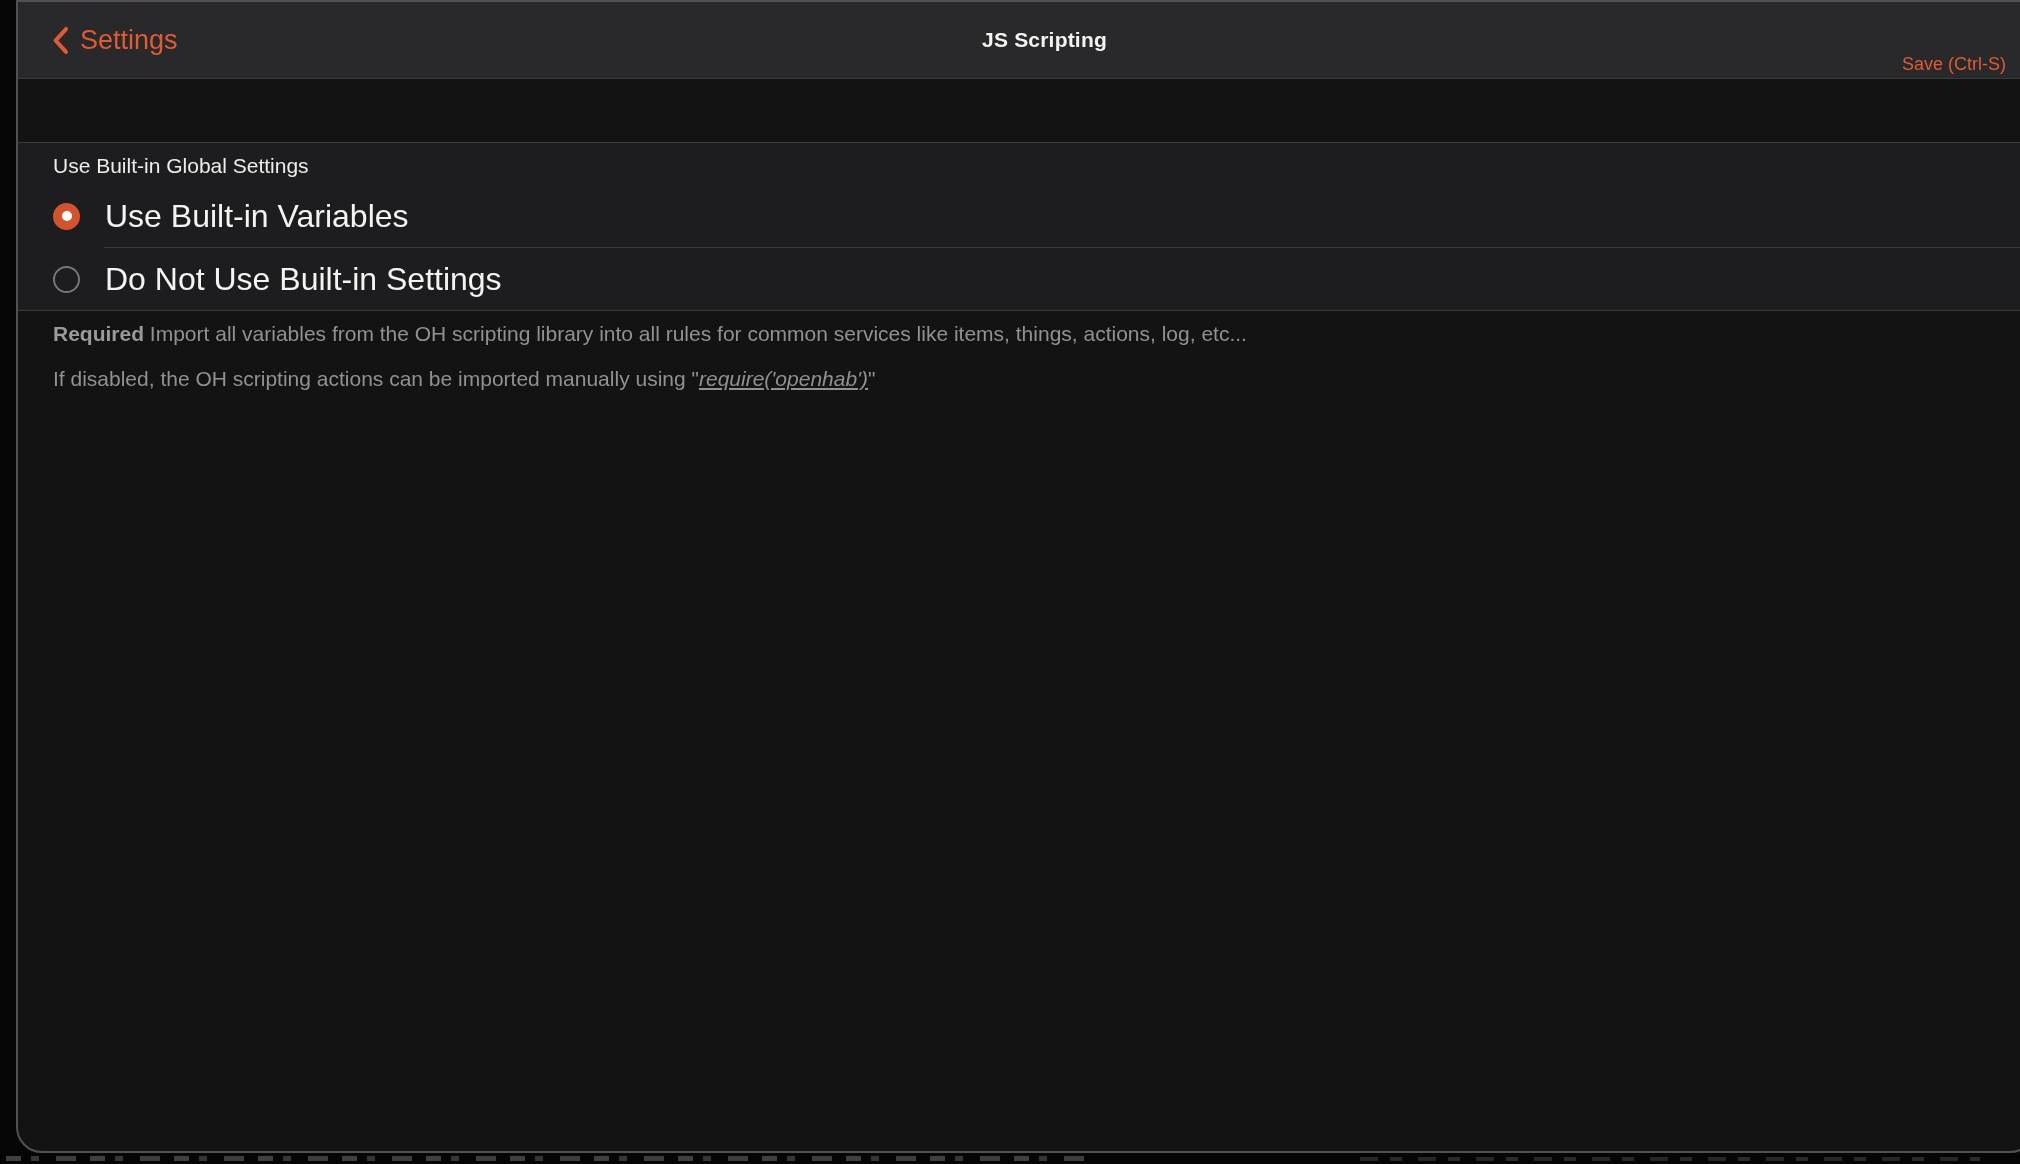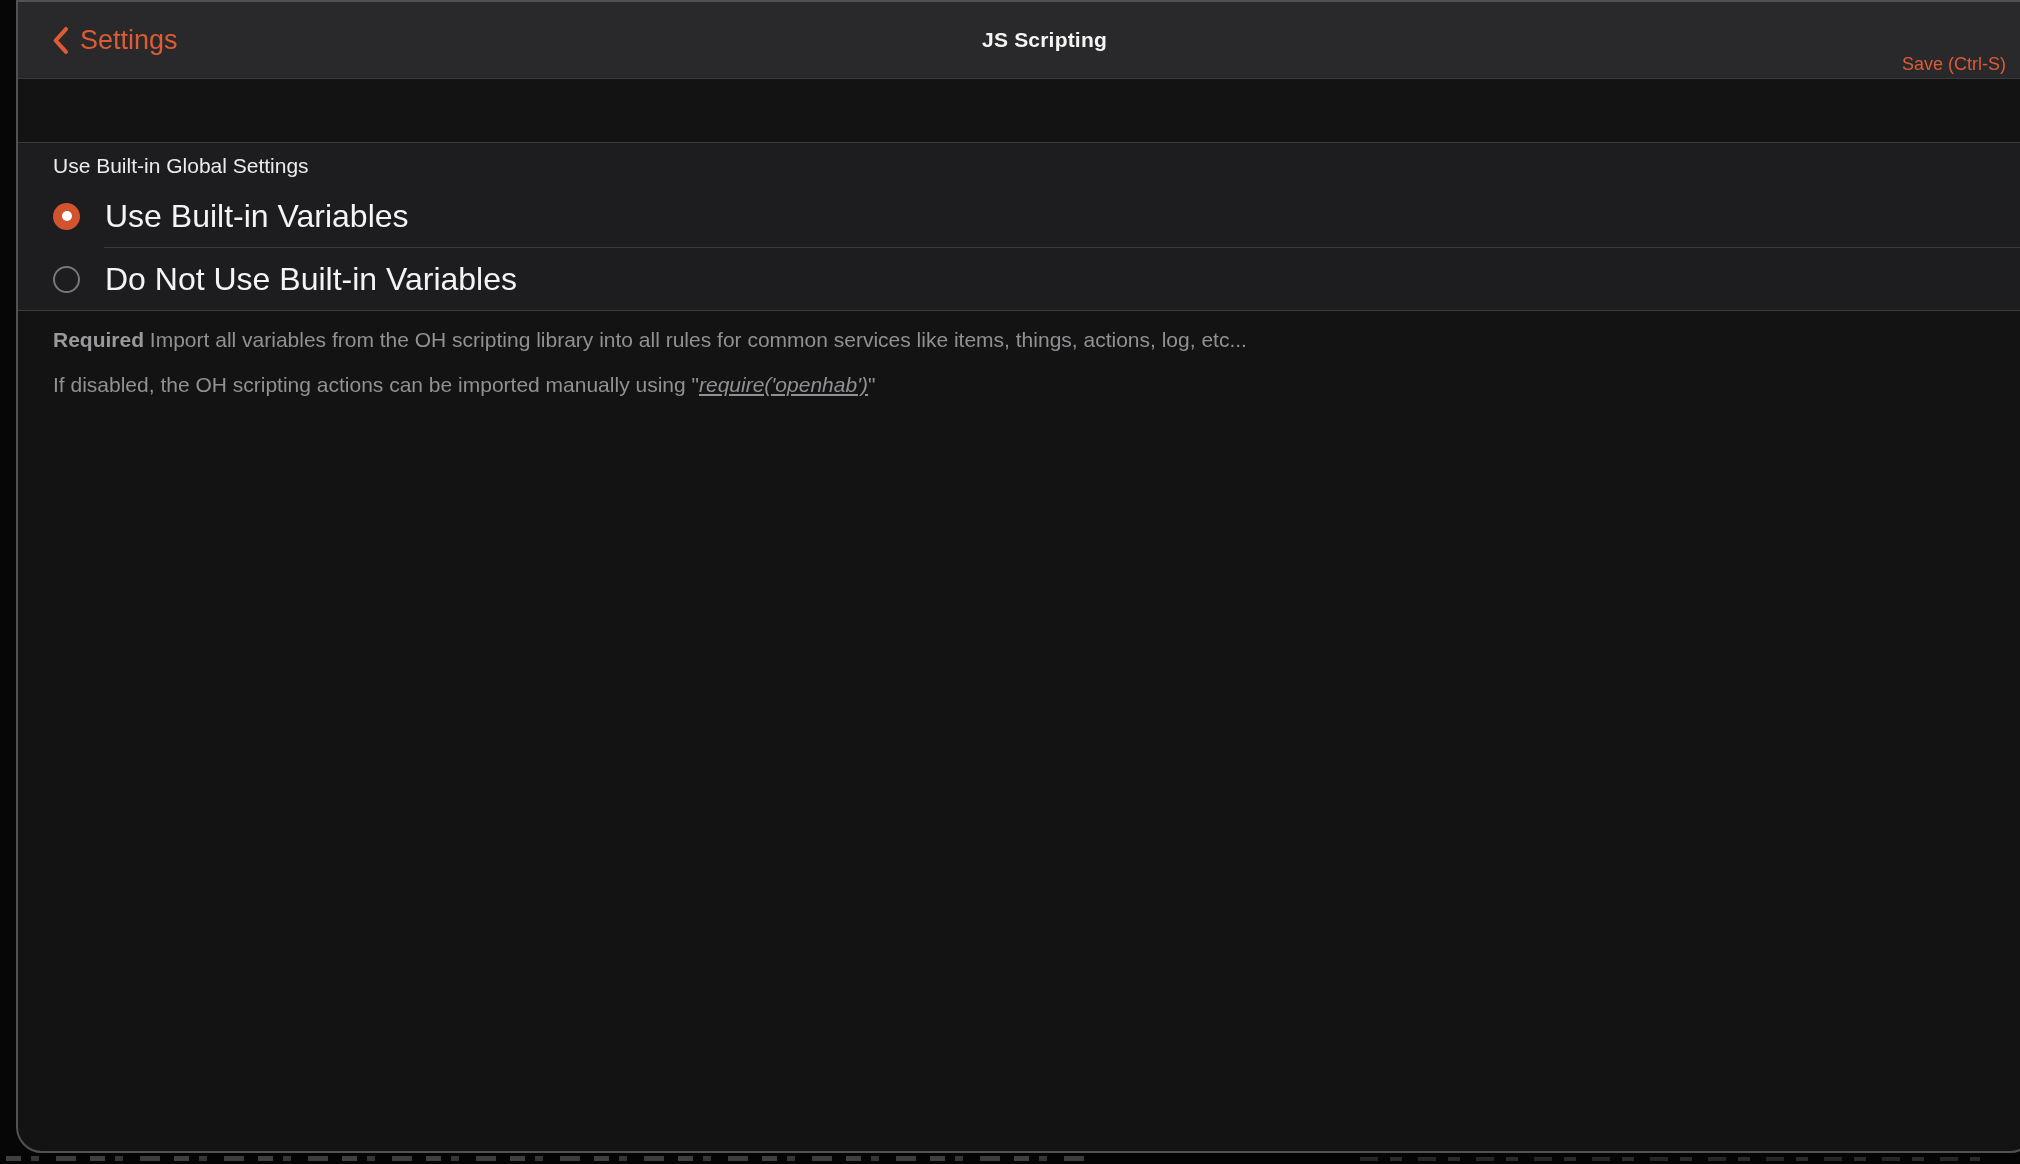--- a/index.html
+++ b/index.html
@@ -65,21 +65,21 @@
     display:flex;align-items:center;justify-content:center;
   }
   .radio-icon.checked .dot{
     width:10px;height:10px;border-radius:50%;background:#ffffff;
   }
   .radio-icon.unchecked{border:2px solid #77777a;background:transparent;}
   .option-label{font-size:32px;color:var(--text-white);}
   .item-divider{height:1px;background:#39393b;margin-left:86px;}
   
   .description{
-    margin:13px 36px 0 35px;
+    margin:7px 36px 0 35px;
     font-size:21px;line-height:32px;color:var(--text-gray);
   }
   .description p{margin:0 0 13px 0;}
   .description b{font-weight:700;color:#9a9a9e;}
   .description i{font-style:italic;text-decoration:underline;}
   
   .behind-strip{
     position:absolute;left:0;bottom:0;width:2020px;height:11px;
     background:#050505;
   }
@@ -124,21 +124,21 @@
       <span class="radio-icon checked">
         <span class="dot"></span>
       </span>
       <span class="option-label">Use Built-in Variables</span>
     </div>
 
     <div class="item-divider"></div>
 
     <div class="radio-item">
       <span class="radio-icon unchecked"></span>
-      <span class="option-label">Do Not Use Built-in Variables</span>
+      <span class="option-label">Do Not Use Built-in Settings</span>
     </div>
   </div>
 
   <div class="description">
     <p><b>Required</b><span> Import all variables from the OH scripting library into all rules for common services like items, things, actions, log, etc...</span></p>
     <p><span>If disabled, the OH scripting actions can be imported manually using "</span><i>require('openhab')</i><span>"</span></p>
   </div>
 
 </div>
 

